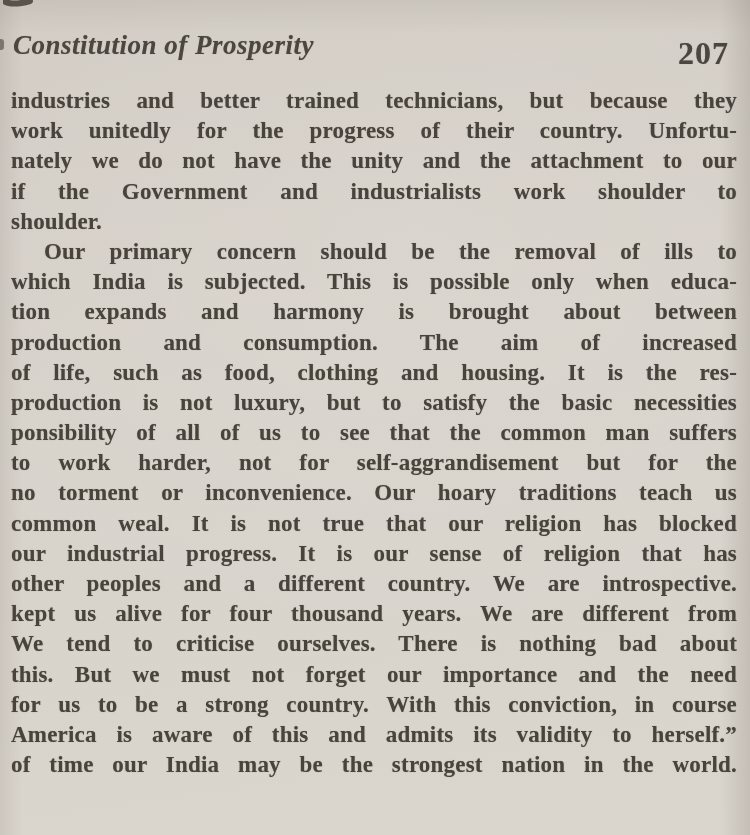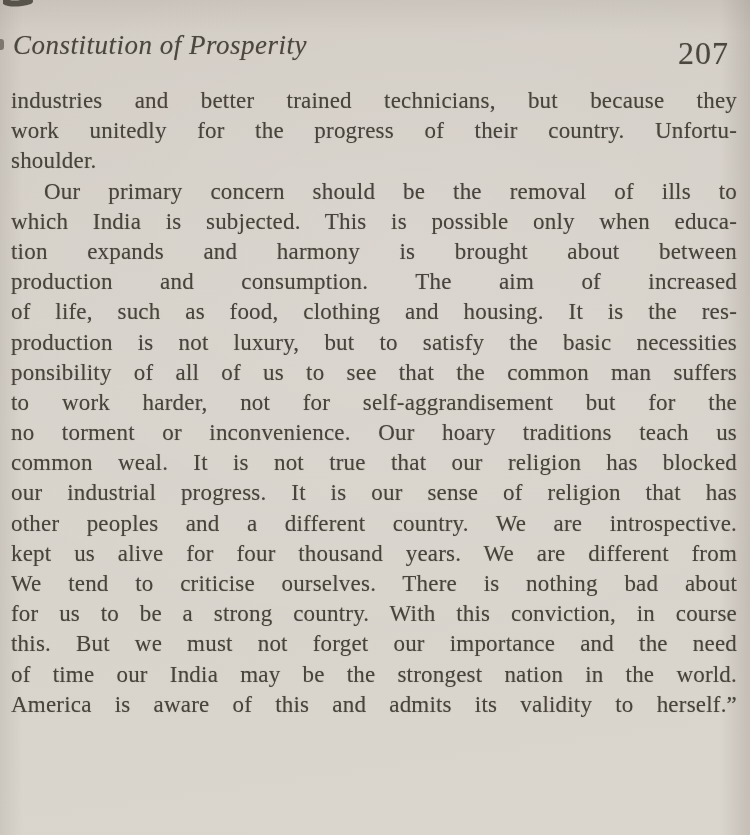--- a/index.html
+++ b/index.html
@@ -9,20 +9,21 @@
     width: 750px;
     height: 835px;
     overflow: hidden;
     background:
       linear-gradient(to bottom, rgba(110,102,94,0.10), rgba(110,102,94,0) 4%),
       linear-gradient(to right, rgba(110,100,90,0.12), rgba(110,100,90,0) 3%, rgba(110,100,90,0) 96%, rgba(110,100,90,0.20)),
       radial-gradient(ellipse 900px 600px at 55% 30%, rgba(255,255,255,0.10), rgba(255,255,255,0) 70%),
       linear-gradient(172deg, #d2ccc4 0%, #d7d2ca 45%, #dad5cd 100%);
     font-family: "Liberation Serif", "DejaVu Serif", serif;
     color: #49443c;
+    font-weight: bold;
   }
 
   
   .page-header {
     position: absolute;
     left: 13px;
     right: 21px;
     top: 30px;
     height: 34px;
   }
@@ -100,34 +101,36 @@
   <div class="ink-mark-edge"></div>
 
   <div class="page-header">
     <span class="running-head">Constitution of Prosperity</span>
     <span class="page-number">207</span>
   </div>
 
   <div class="page-body">
       <div class="line just">industries and better trained technicians, but because they</div>
       <div class="line just">work unitedly for the progress of their country. Unfortu-</div>
+      <div class="line just">nately we do not have the unity and the attachment to our</div>
+      <div class="line just">if the Government and industrialists work shoulder to</div>
       <div class="line">shoulder.</div>
       <div class="line just indent">Our primary concern should be the removal of ills to</div>
       <div class="line just">which India is subjected. This is possible only when educa-</div>
       <div class="line just">tion expands and harmony is brought about between</div>
       <div class="line just">production and consumption. The aim of increased</div>
       <div class="line just">of life, such as food, clothing and housing. It is the res-</div>
       <div class="line just">production is not luxury, but to satisfy the basic necessities</div>
       <div class="line just">ponsibility of all of us to see that the common man suffers</div>
       <div class="line just">to work harder, not for self-aggrandisement but for the</div>
       <div class="line just">no torment or inconvenience. Our hoary traditions teach us</div>
       <div class="line just">common weal. It is not true that our religion has blocked</div>
       <div class="line just">our industrial progress. It is our sense of religion that has</div>
       <div class="line just">other peoples and a different country. We are introspective.</div>
       <div class="line just">kept us alive for four thousand years. We are different from</div>
       <div class="line just">We tend to criticise ourselves. There is nothing bad about</div>
+      <div class="line just">this. But we must not forget our importance and the need</div>
       <div class="line just">for us to be a strong country. With this conviction, in course</div>
-      <div class="line just">this. But we must not forget our importance and the need</div>
+      <div class="line just">America is aware of this and admits its validity to herself.”</div>
       <div class="line just">of time our India may be the strongest nation in the world.</div>
-      <div class="line just">America is aware of this and admits its validity to herself.”</div>
     </div>
 
 </div>
 
 </body></html>

